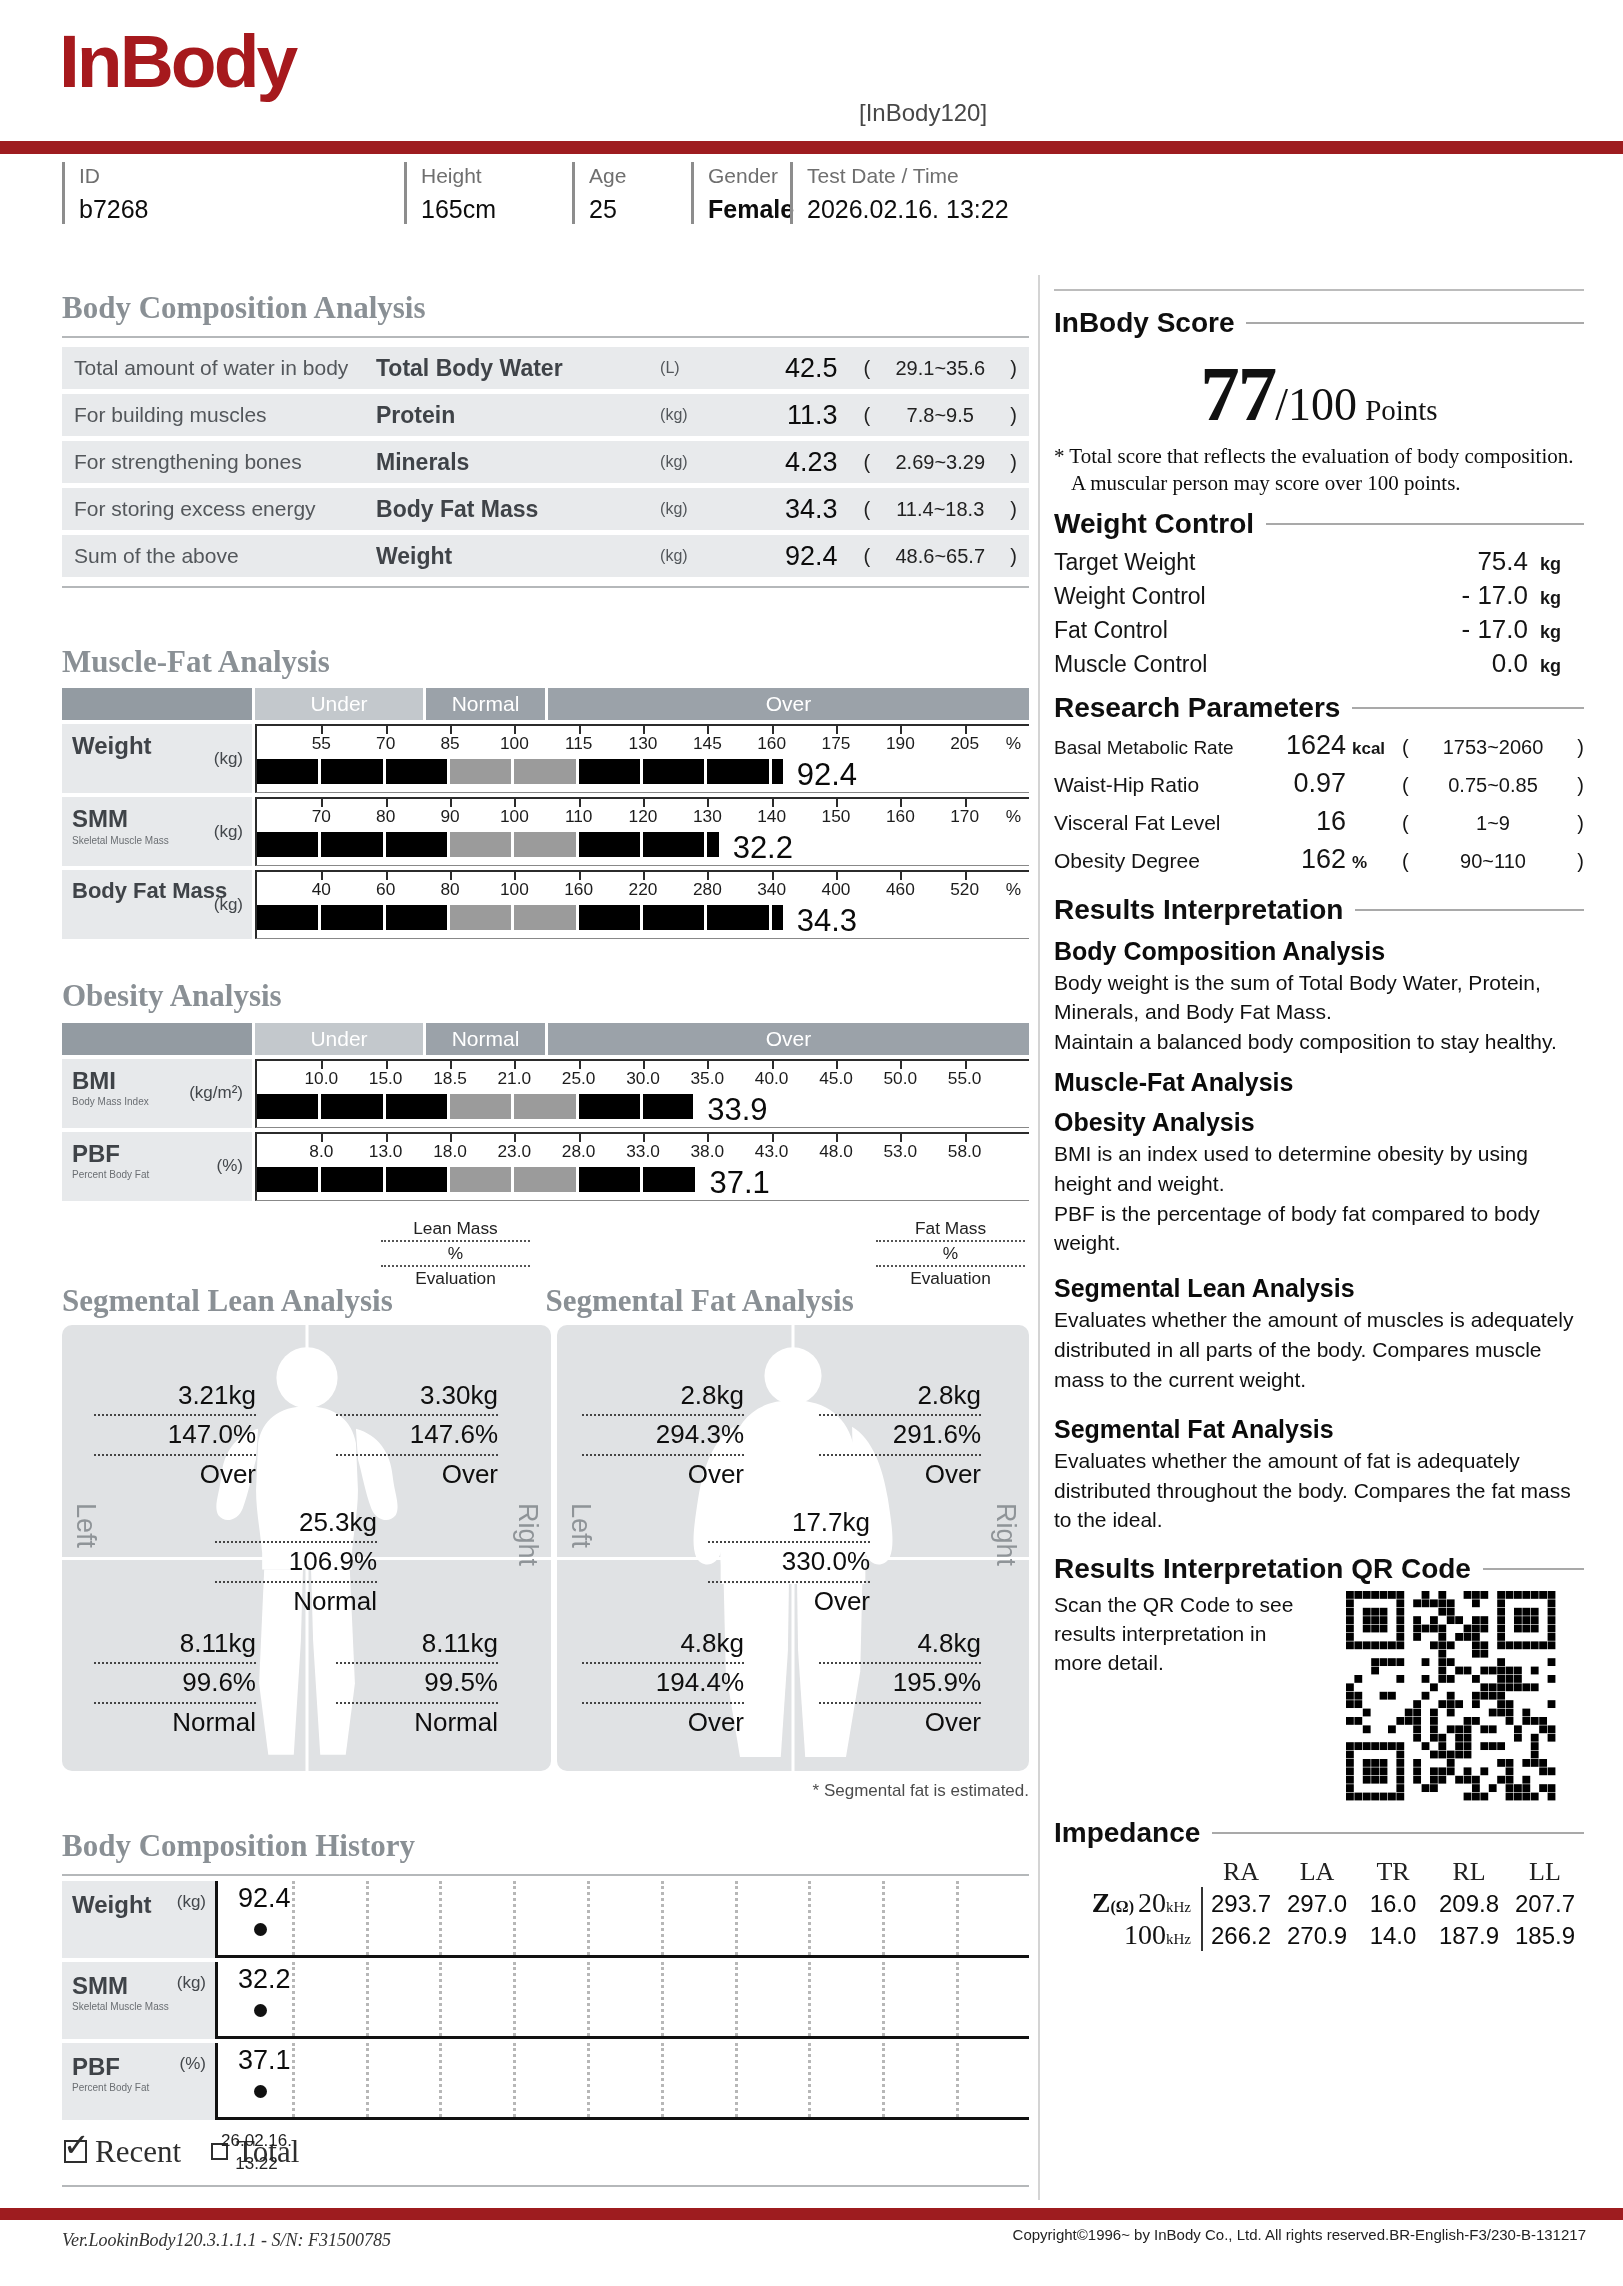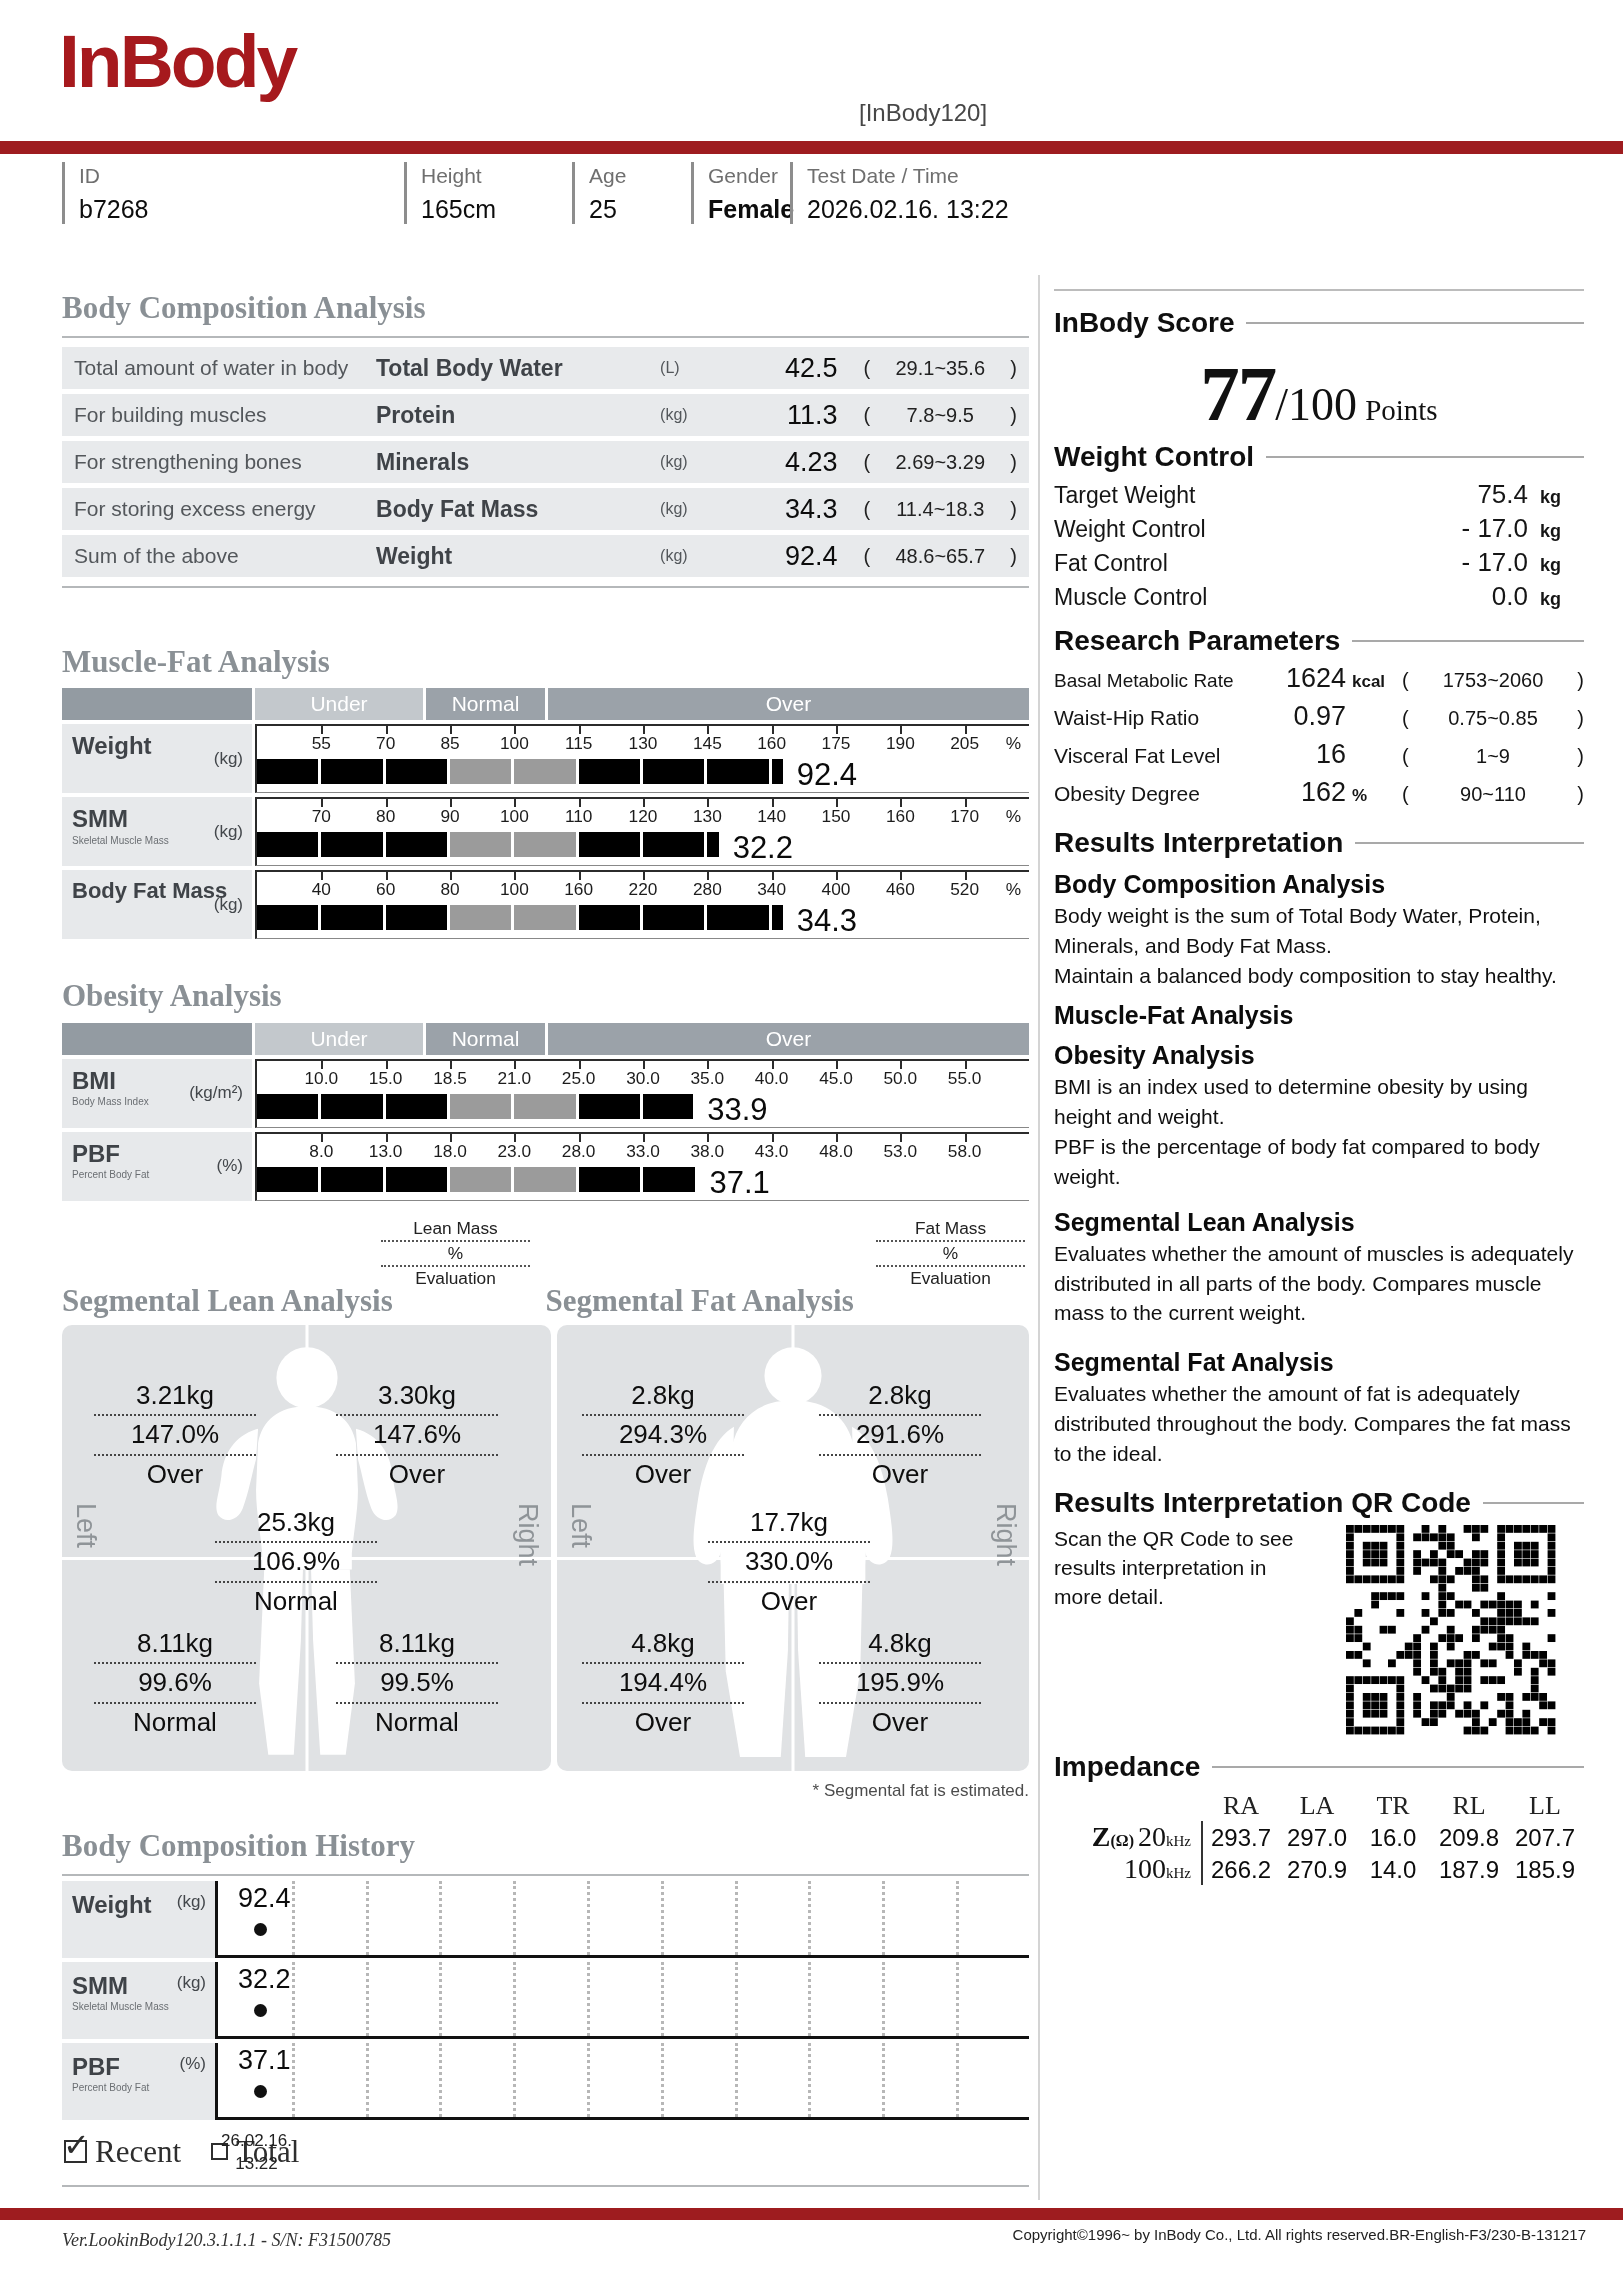--- a/index.html
+++ b/index.html
@@ -64,21 +64,21 @@
   .seg-titles{display:flex;}
   .seg-titles h2{width:492px;}
   .panels{display:flex;gap:6px;margin-top:6px;}
   .panel{position:relative;width:489px;height:446px;background:#e0e2e4;border-radius:10px;overflow:hidden;}
   .panel.fatp{width:472px;}
   .cross-v{position:absolute;left:50%;top:0;bottom:0;width:3px;background:#fff;transform:translateX(-50%);}
   .cross-h{position:absolute;left:0;right:0;top:52%;height:3px;background:#fff;}
   .sil{position:absolute;left:50%;top:10px;transform:translateX(-50%);}
   .side{position:absolute;top:40%;font-size:27px;color:#8f9498;writing-mode:vertical-rl;}
   .side.l{left:8px;} .side.r{right:8px;}
-  .stack{position:absolute;width:162px;text-align:center;font-size:26px;color:#0e0e0e;line-height:1.22;}
+  .stack{position:absolute;width:162px;text-align:right;font-size:26px;color:#0e0e0e;line-height:1.22;}
   .stack > div:nth-child(1),.stack > div:nth-child(2){border-bottom:2px dotted #444;padding-bottom:3px;margin-bottom:3px;}
   .footnote{font-size:17px;color:#4c4c4c;text-align:right;margin-top:10px;}
 
   
   .hist{border-top:2px solid #b5b8ba;margin-top:10px;padding-top:5px;}
   .hrow{display:flex;height:77px;margin-bottom:4px;}
   .hlabel{width:153px;background:#e7e9eb;position:relative;padding:11px 10px;box-sizing:border-box;}
   .hplot{flex:1;position:relative;border-left:3px solid #111;border-bottom:3px solid #111;background:#fff;overflow:hidden;}
   .hval{position:absolute;left:20px;top:2px;font-size:27px;color:#0c0c0c;}
   .hdot{position:absolute;left:36px;top:42px;width:13px;height:13px;border-radius:50%;background:#111;}
@@ -633,20 +633,21 @@
   </div>
 </div>
 
 <div class="col-right">
   <div class="rtopline"></div>
 
   <div class="rhead">InBody Score</div>
   <div class="score-line">
     <span class="score-big">77</span><span class="score-denom">/100</span><span class="score-points">Points</span>
   </div>
+  <div class="score-note">* Total score that reflects the evaluation of body composition. A muscular person may score over 100 points.</div>
 
   <div class="rhead">Weight Control</div>
   <div>
     <div class="wc-row">
       <div class="wc-label">Target Weight</div>
       <div class="wc-val">75.4</div>
       <div class="wc-unit">kg</div>
     </div>
     <div class="wc-row">
       <div class="wc-label">Weight Control</div>

